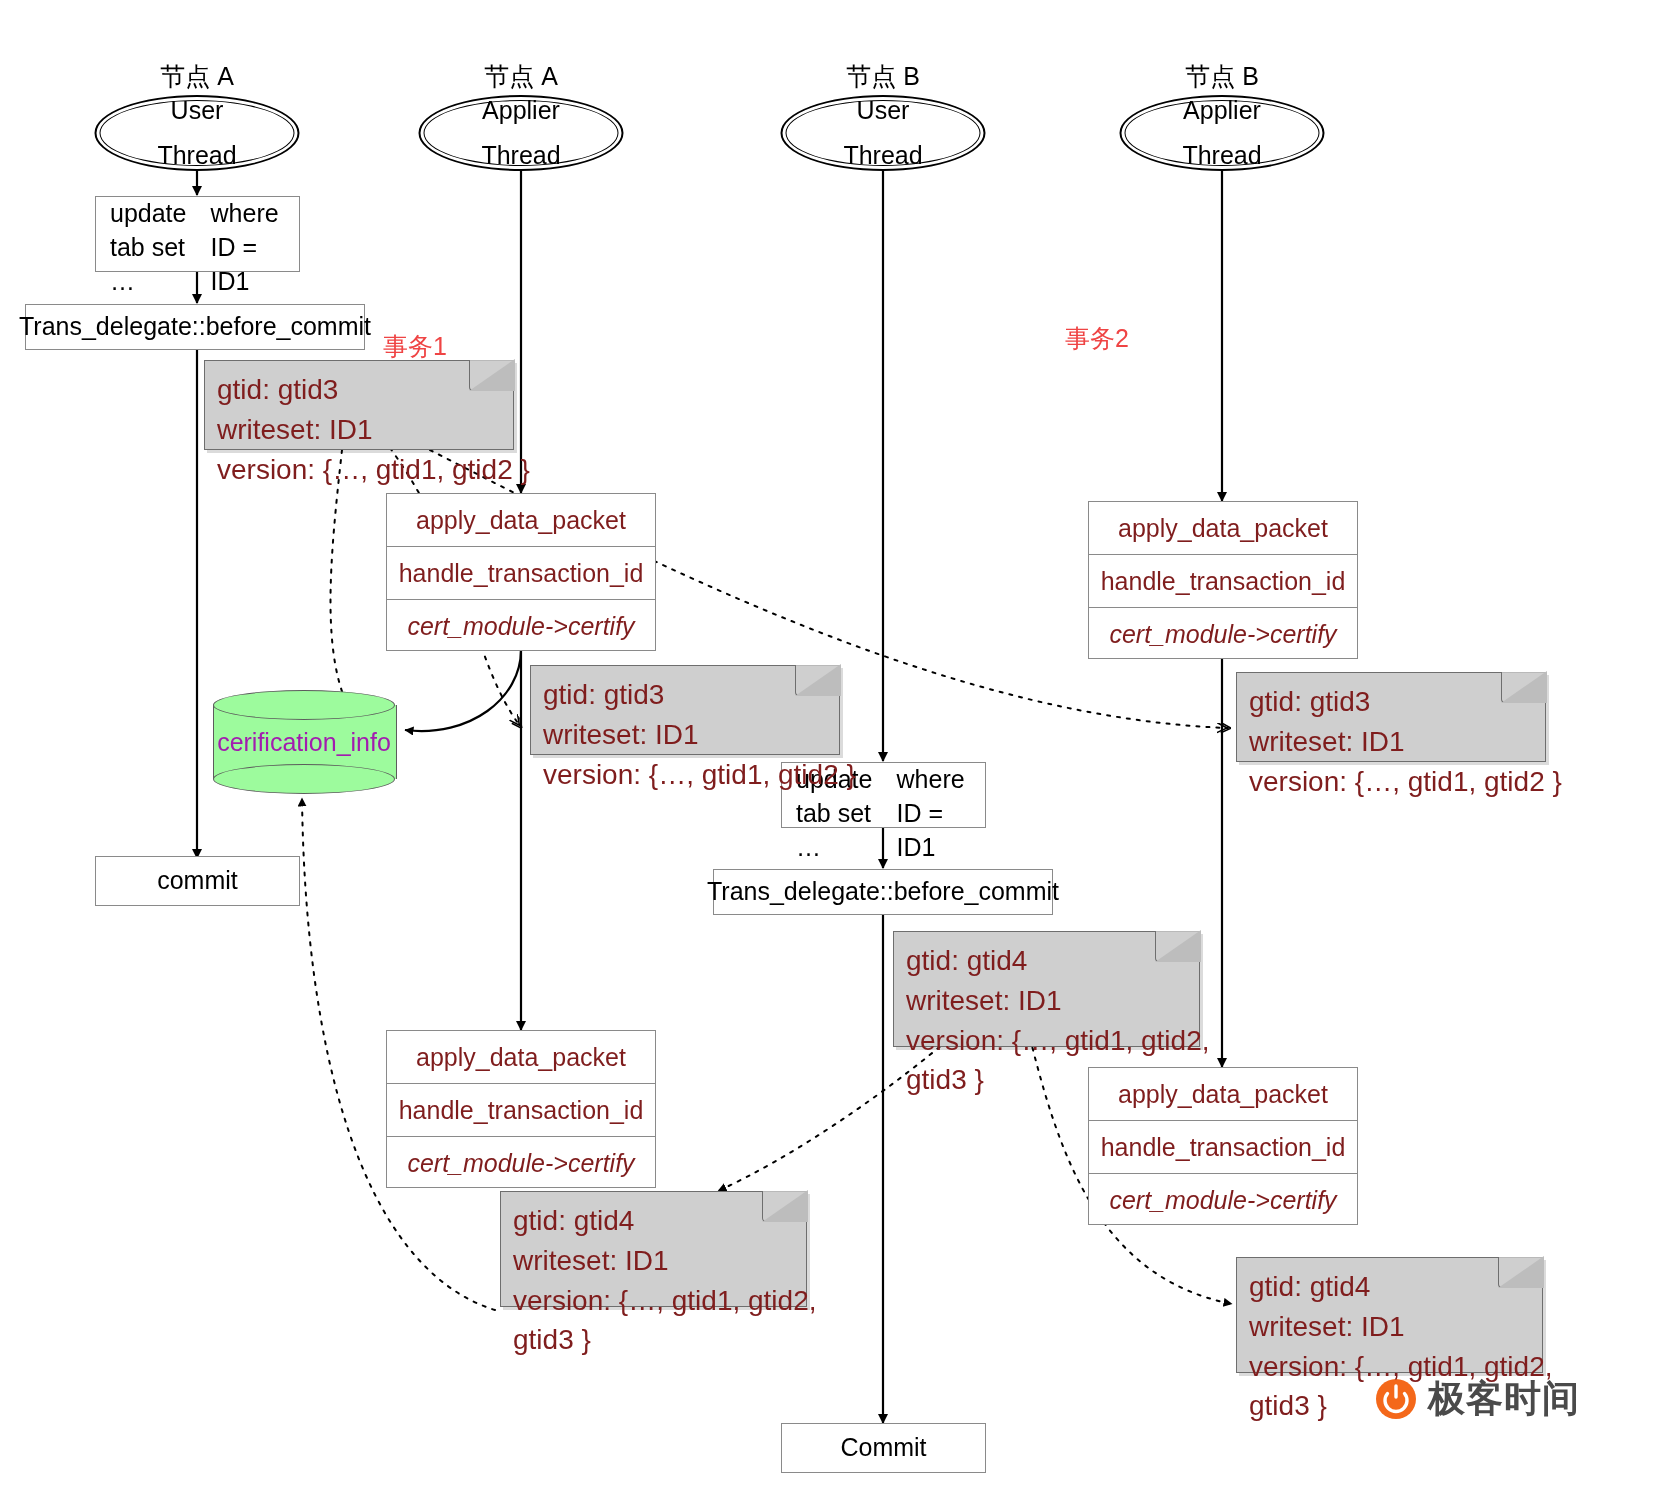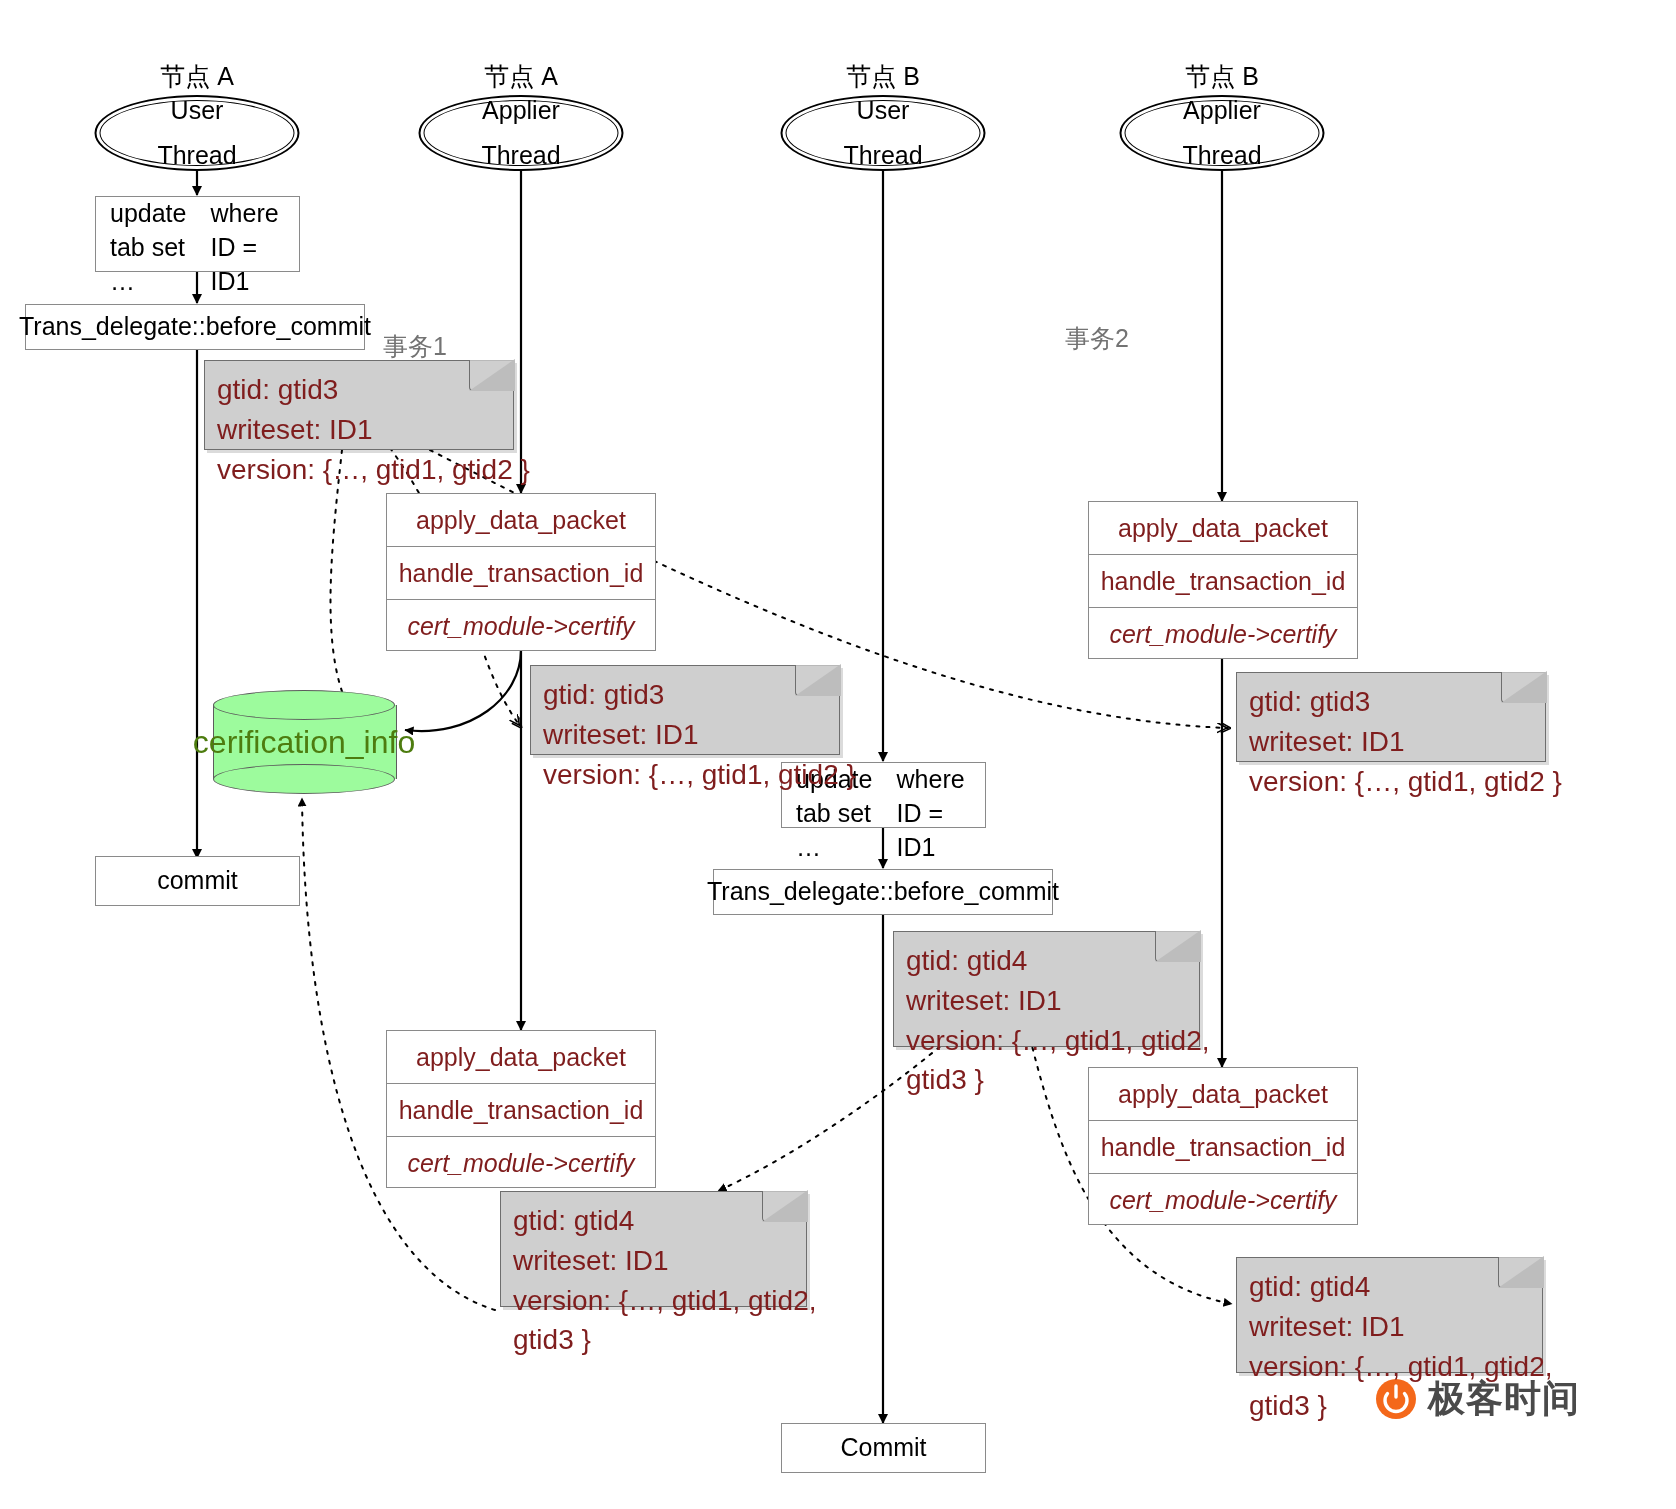--- a/index.html
+++ b/index.html
@@ -59,42 +59,42 @@
   .note .fold::after{
     content:"";position:absolute;right:-1px;top:-1px;width:46px;height:32px;
     background:#bdbdbd;
     clip-path:polygon(100% 0,100% 100%,0 100%);
     border-right:0;
   }
   .note .body{position:relative;z-index:3;}
   .note .line{white-space:nowrap;}
 
   .tx-label{
-    position:absolute;font-size:25px;color:#737373;white-space:nowrap;
+    position:absolute;font-size:25px;color:#ef4444;white-space:nowrap;
   }
 
   .cyl{
     position:absolute;box-sizing:border-box;
   }
   .cyl .side{
     position:absolute;left:0;top:15px;width:100%;height:calc(100% - 30px);
     background:#9dfb9d;border-left:1.5px solid #5c5c5c;border-right:1.5px solid #5c5c5c;
   }
   .cyl .top{
     position:absolute;left:0;top:0;width:100%;height:30px;
     background:#9dfb9d;border:1.5px solid #5c5c5c;border-radius:50%;box-sizing:border-box;
   }
   .cyl .bottom{
     position:absolute;left:0;bottom:0;width:100%;height:30px;
     background:#9dfb9d;border:1.5px solid #5c5c5c;border-radius:50%;box-sizing:border-box;
   }
   .cyl .cap-label{
     position:absolute;left:0;top:0;width:100%;height:100%;
     display:flex;align-items:center;justify-content:center;
-    font-size:32px;color:#4d7c0f;z-index:4;
+    font-size:25px;color:#a21caf;z-index:4;
   }
 
   .watermark{
     position:absolute;display:flex;align-items:center;gap:10px;
   }
   .watermark .mark-text{
     font-size:37px;color:#4a4a4a;font-weight:bold;letter-spacing:1px;
     font-family:"DejaVu Sans",sans-serif;
   }
 </style>

